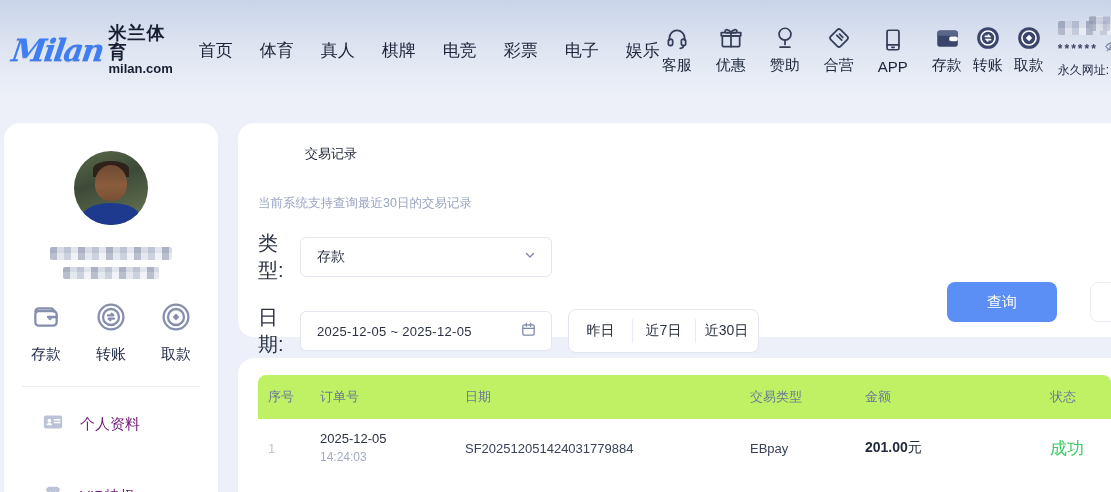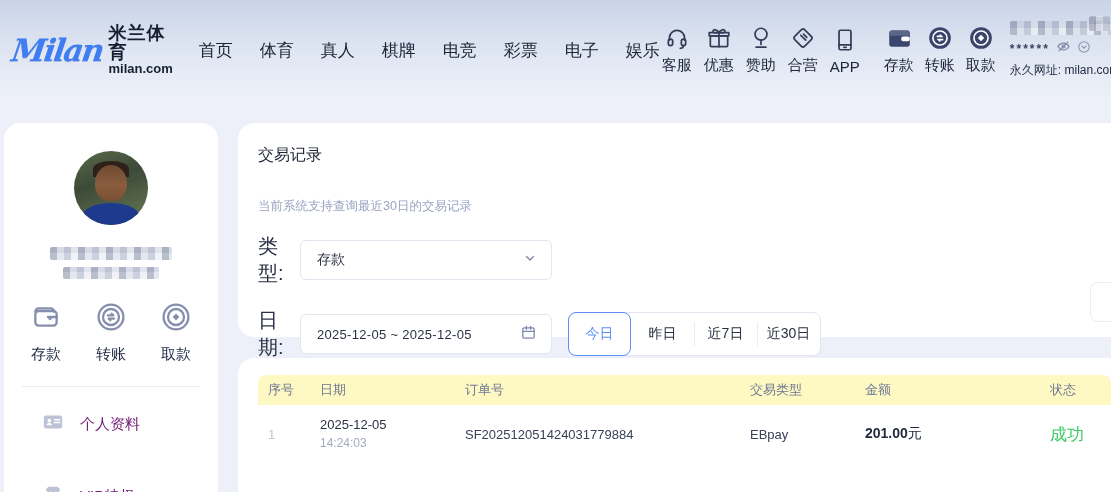--- a/index.html
+++ b/index.html
@@ -19,21 +19,21 @@
     font-family:"DejaVu Serif",serif; font-style:italic; font-weight:700;
     font-size:31px; color:#3f7ef2; letter-spacing:-2px; transform:skewX(-8deg);
     text-shadow:0 1px 0 rgba(30,60,140,.25);
   }
   .logo-right { display:flex; flex-direction:column; line-height:1.05; }
   .logo-cn { font-size:18px; font-weight:800; color:#171f33; letter-spacing:1px; }
   .logo-domain { font-size:13px; font-weight:700; color:#171f33; }
   .nav { display:flex; gap:27px; margin-left:26px; }
   .nav-item { font-size:17px; font-weight:500; color:#1b2438; cursor:pointer; white-space:nowrap; }
   .spacer { flex:1; }
-  .hact-group { display:flex; gap:8px; align-items:flex-end; }
+  .hact-group { display:flex; gap:20px; align-items:flex-end; }
   .hact {
     display:flex; flex-direction:column; align-items:center; gap:5px;
     min-width:34px; cursor:pointer;
   }
   .hact svg { display:block; }
   .hact-label { font-size:15px; color:#1b2438; white-space:nowrap; }
   .wallet-group { display:flex; gap:7px; margin-left:20px; align-items:flex-end; }
   .account { margin-left:12px; width:120px; display:flex; flex-direction:column; gap:4px; }
   .mosaic {
     background-image:
@@ -77,21 +77,21 @@
   .quick-label { font-size:15px; font-weight:500; color:#232c48; }
   .side-divider { height:1px; background:#e9ecf4; margin:22px 18px 0; }
   .side-menu { padding:24px 0 0 38px; display:flex; flex-direction:column; gap:46px; }
   .side-item { display:flex; align-items:center; gap:16px; cursor:pointer; }
   .side-item-label { font-size:15px; color:#701a75; }
   
   .card-filter {
     position:absolute; left:238px; top:123px; width:873px; height:214px;
     background:#fff; border-radius:16px 0 0 16px; padding:22px 0 0 20px;
   }
-  .page-title { font-size:16px; color:#1d2535; font-weight:500; }
+  .page-title { font-size:13px; color:#1d2535; font-weight:500;margin-left:47px; }
   .page-subtitle { margin-top:32px; font-size:12.5px; color:#9ba4c2; }
   .filter-row { display:flex; align-items:center; margin-top:18px; }
   .filter-label { width:42px; font-size:20px; color:#2a3142; }
   .select-box, .date-box {
     width:252px; height:40px; border:1px solid #e3e6f0; border-radius:6px;
     background:#fff; display:flex; align-items:center; padding:0 14px 0 16px;
     cursor:pointer;
   }
   .select-value { flex:1; font-size:14px; color:#2a3142; }
   .date-value { flex:1; font-size:13px; color:#2a3142; letter-spacing:.3px; }
@@ -120,21 +120,21 @@
     position:absolute; right:-10px; top:159px; width:31px; height:40px;
     background:#fff; border:1px solid #e9ecf4; border-radius:8px; cursor:pointer;
   }
   .card-table {
     position:absolute; left:238px; top:358px; width:873px; height:134px;
     background:#fff; border-radius:16px 0 0 0; padding:17px 0 0 20px;
   }
   .tbl { width:853px; }
   .tbl-head {
     display:grid; grid-template-columns:52px 145px 285px 115px 185px 1fr;
-    background:#fef9c3; border-radius:8px 8px 0 0; height:30px; align-items:center;
+    background:#bef264; border-radius:8px 8px 0 0; height:44px; align-items:center;
     padding-left:10px;
   }
   .tbl-head .th { font-size:13px; color:#6e7894; }
   .tbl-row {
     display:grid; grid-template-columns:52px 145px 285px 115px 185px 1fr;
     height:58px; align-items:center; padding-left:10px;
   }
   .td-index { font-size:13px; color:#c0c6d8; }
   .td-date { font-size:13px; color:#2a3142; font-weight:500; line-height:1.35; }
   .td-time { font-size:12px; color:#a3abc4; font-weight:400; }
@@ -371,36 +371,36 @@
     <div class="date-box">
       <span class="date-value">2025-12-05  ~  2025-12-05</span>
       <span>
         <svg width="17" height="17" viewBox="0 0 24 24" stroke="#7f89ab" fill="none" stroke-width="1.8" stroke-linecap="round">
             <rect x="4" y="5.5" width="16" height="14.5" rx="2"></rect>
             <path d="M4 10.5h16M9 3.5v4M15 3.5v4"></path>
           </svg>
       </span>
     </div>
     <div class="range-group">
-      <div class="range-btn active">今日</div>
       <div class="range-btn">昨日</div>
       <div class="range-btn">近7日</div>
       <div class="range-btn">近30日</div>
     </div>
   </div>
 
+  <button class="query-btn">查询</button>
   <div class="partial-btn"></div>
 </div>
 
 <div class="card-table">
   <div class="tbl">
     <div class="tbl-head">
       <span class="th">序号</span>
+      <span class="th">订单号</span>
       <span class="th">日期</span>
-      <span class="th">订单号</span>
       <span class="th">交易类型</span>
       <span class="th">金额</span>
       <span class="th">状态</span>
     </div>
     <div class="tbl-row">
       <span class="td-index">1</span>
       <span class="td-date">
         <span>2025-12-05</span><br>
         <span class="td-time">14:24:03</span>
       </span>

